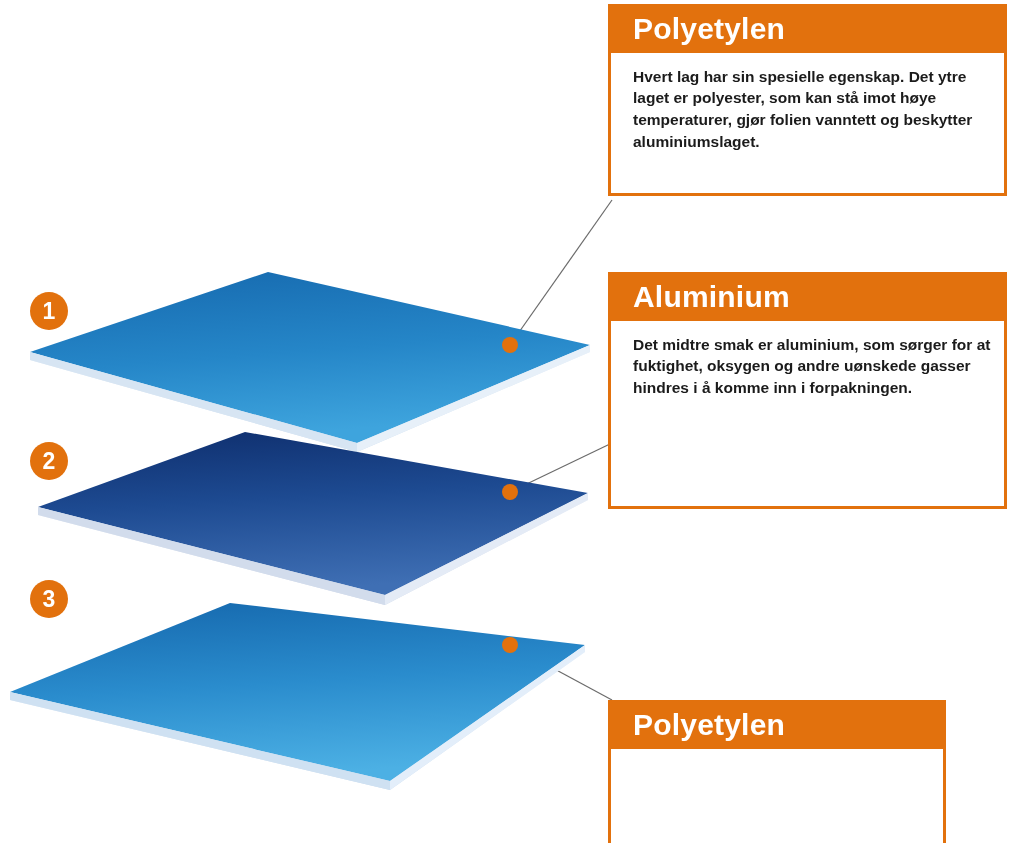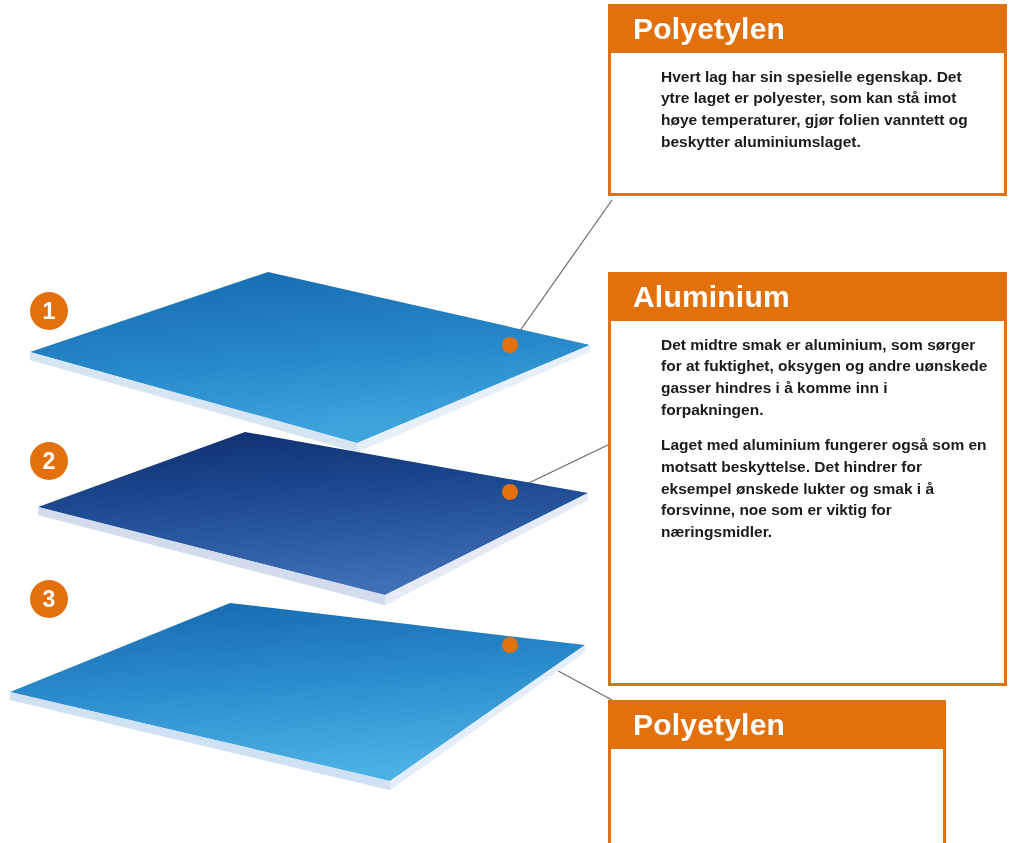--- a/index.html
+++ b/index.html
@@ -37,31 +37,30 @@
     padding: 6px 0 8px 22px;
     letter-spacing: 0.2px;
     line-height: 1.05;
   }
   .panel-body {
     padding: 13px 10px 10px 22px;
     color: #1b1b1b;
     font-size: 15.5px;
     font-weight: bold;
     line-height: 1.40;
-    margin-left: 28px;
   }
   .panel-body p {
     margin: 0 0 14px 0;
   }
   .panel-body p:last-child {
     margin-bottom: 0;
   }
 
   #panel-polyester { left: 608px; top: 4px;   width: 399px; height: 192px; }
-  #panel-aluminium { left: 608px; top: 272px; width: 399px; height: 414px; }
+  #panel-aluminium { left: 608px; top: 272px; width: 399px; height: 237px; }
   #panel-polyetylen{ left: 608px; top: 700px; width: 338px; height: 181px; }
 
   
   .badge {
     position: absolute;
     width: 38px;
     height: 38px;
     border-radius: 50%;
     background: #e2710d;
     color: #ffffff;
@@ -162,21 +161,20 @@
     <div class="panel-header">Polyetylen</div>
     <div class="panel-body">
       <p>Hvert lag har sin spesielle egenskap. Det ytre laget er polyester, som kan stå imot høye temperaturer, gjør folien vanntett og beskytter aluminiumslaget.</p>
     </div>
   </div>
 
   <div class="panel" id="panel-aluminium">
     <div class="panel-header">Aluminium</div>
     <div class="panel-body">
       <p>Det midtre smak er aluminium, som sørger for at fuktighet, oksygen og andre uønskede gasser hindres i å komme inn i forpakningen.</p>
-      <p>Laget med aluminium fungerer også som en motsatt beskyttelse. Det hindrer for eksempel ønskede lukter og smak i å forsvinne, noe som er viktig for næringsmidler.</p>
     </div>
   </div>
 
   <div class="panel" id="panel-polyetylen">
     <div class="panel-header">Polyetylen</div>
   </div>
 
 </div>
 
 </body></html>

